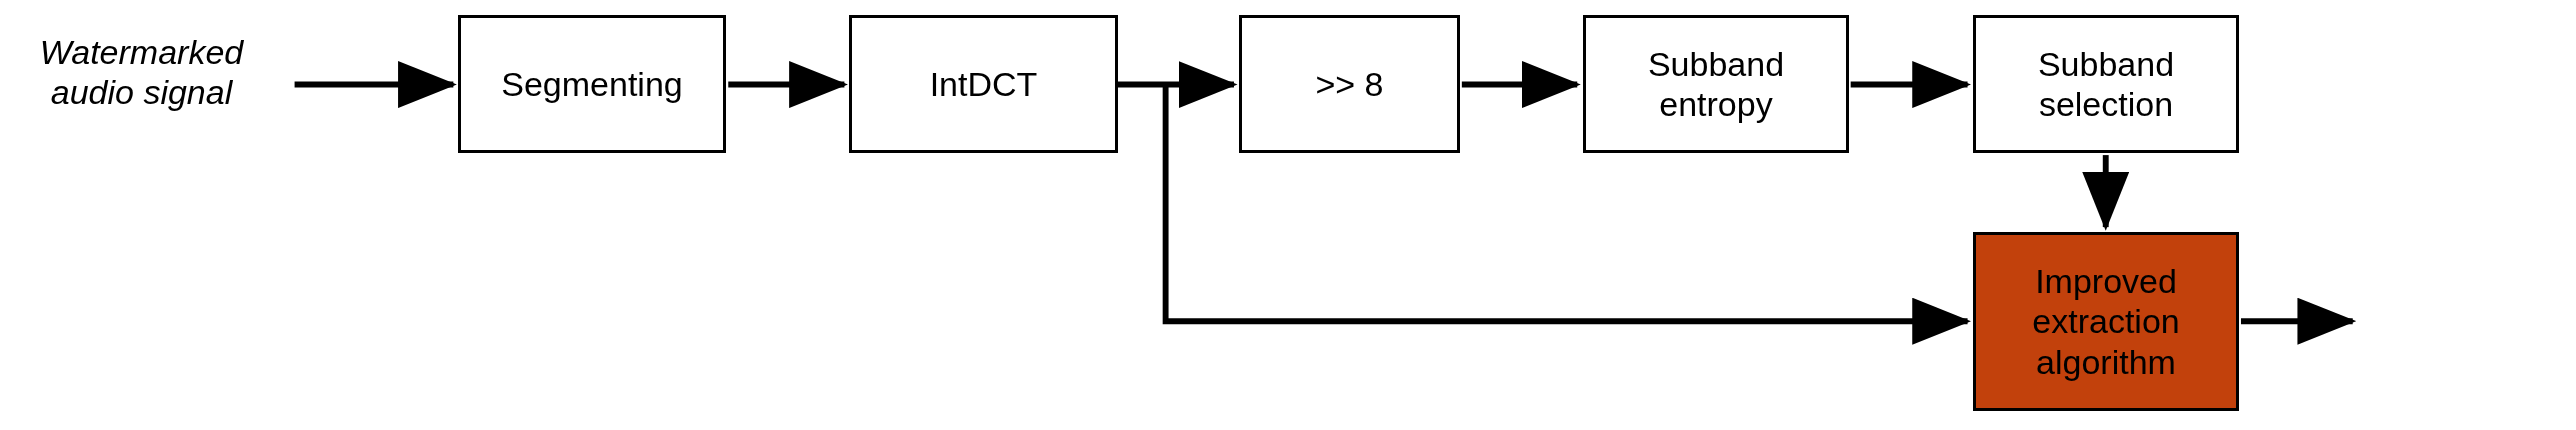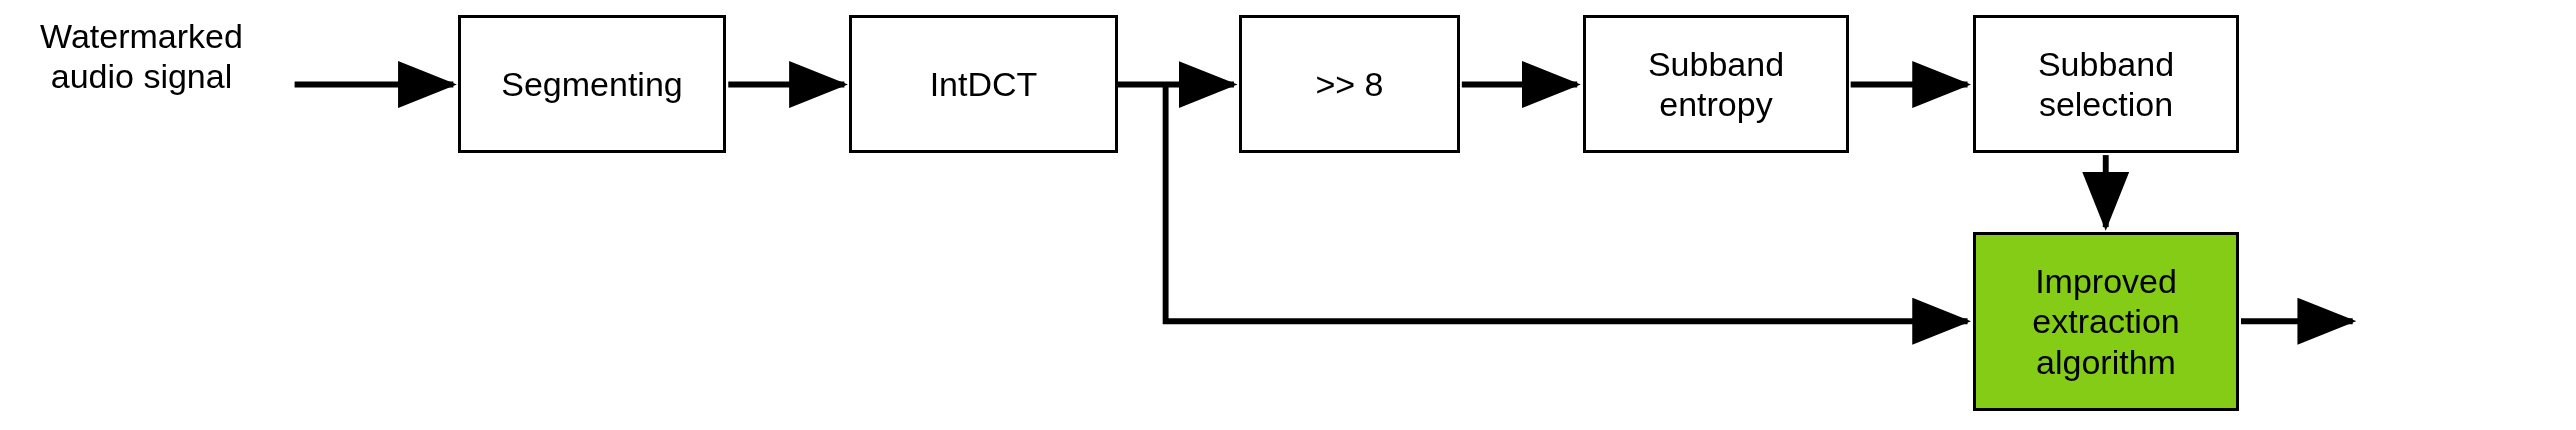--- a/index.html
+++ b/index.html
@@ -48,21 +48,21 @@
     position: absolute;
     font-family: "Liberation Sans", sans-serif;
     font-size: 34px;
     line-height: 1.18;
     color: #000000;
     white-space: pre-line;
     text-align: center;
     z-index: 3;
   }
   .highlight {
-    background: #84cc16;
+    background: #c2410c;
   }
 </style>
 </head>
 <body>
 
 <div id="canvas">
 
   <svg id="flow-svg" viewBox="0 0 3503 585">
     <defs>
       <marker id="arrowhead" markerWidth="10" markerHeight="8" refX="9.4" refY="4" orient="auto" markerUnits="strokeWidth">
@@ -80,21 +80,21 @@
 
     <line x1="2517" y1="115" x2="2676" y2="115" stroke="#000000" stroke-width="8" marker-end="url(#arrowhead)"></line>
 
     <line x1="2864" y1="211" x2="2864" y2="309" stroke="#000000" stroke-width="8" marker-end="url(#arrowhead)"></line>
 
     <polyline points="1585,115 1585,437 2676,437" fill="none" stroke="#000000" stroke-width="8" marker-end="url(#arrowhead)"></polyline>
 
     <line x1="3048" y1="437" x2="3200" y2="437" stroke="#000000" stroke-width="8" marker-end="url(#arrowhead)"></line>
   </svg>
 
-  <div class="io-label" style="left:0px; top:16px; width:283px;">Watermarked
+  <div class="io-label" style="left:0px; top:32px; width:283px;font-style:italic;">Watermarked
 audio signal</div>
 
   <div class="node-box" style="left:458px; top:15.4px; width:268px; height:138px;">
     <span class="node-label">Segmenting</span>
   </div>
 
   <div class="node-box" style="left:849px; top:15.4px; width:269px; height:138px;">
     <span class="node-label">IntDCT</span>
   </div>
 

